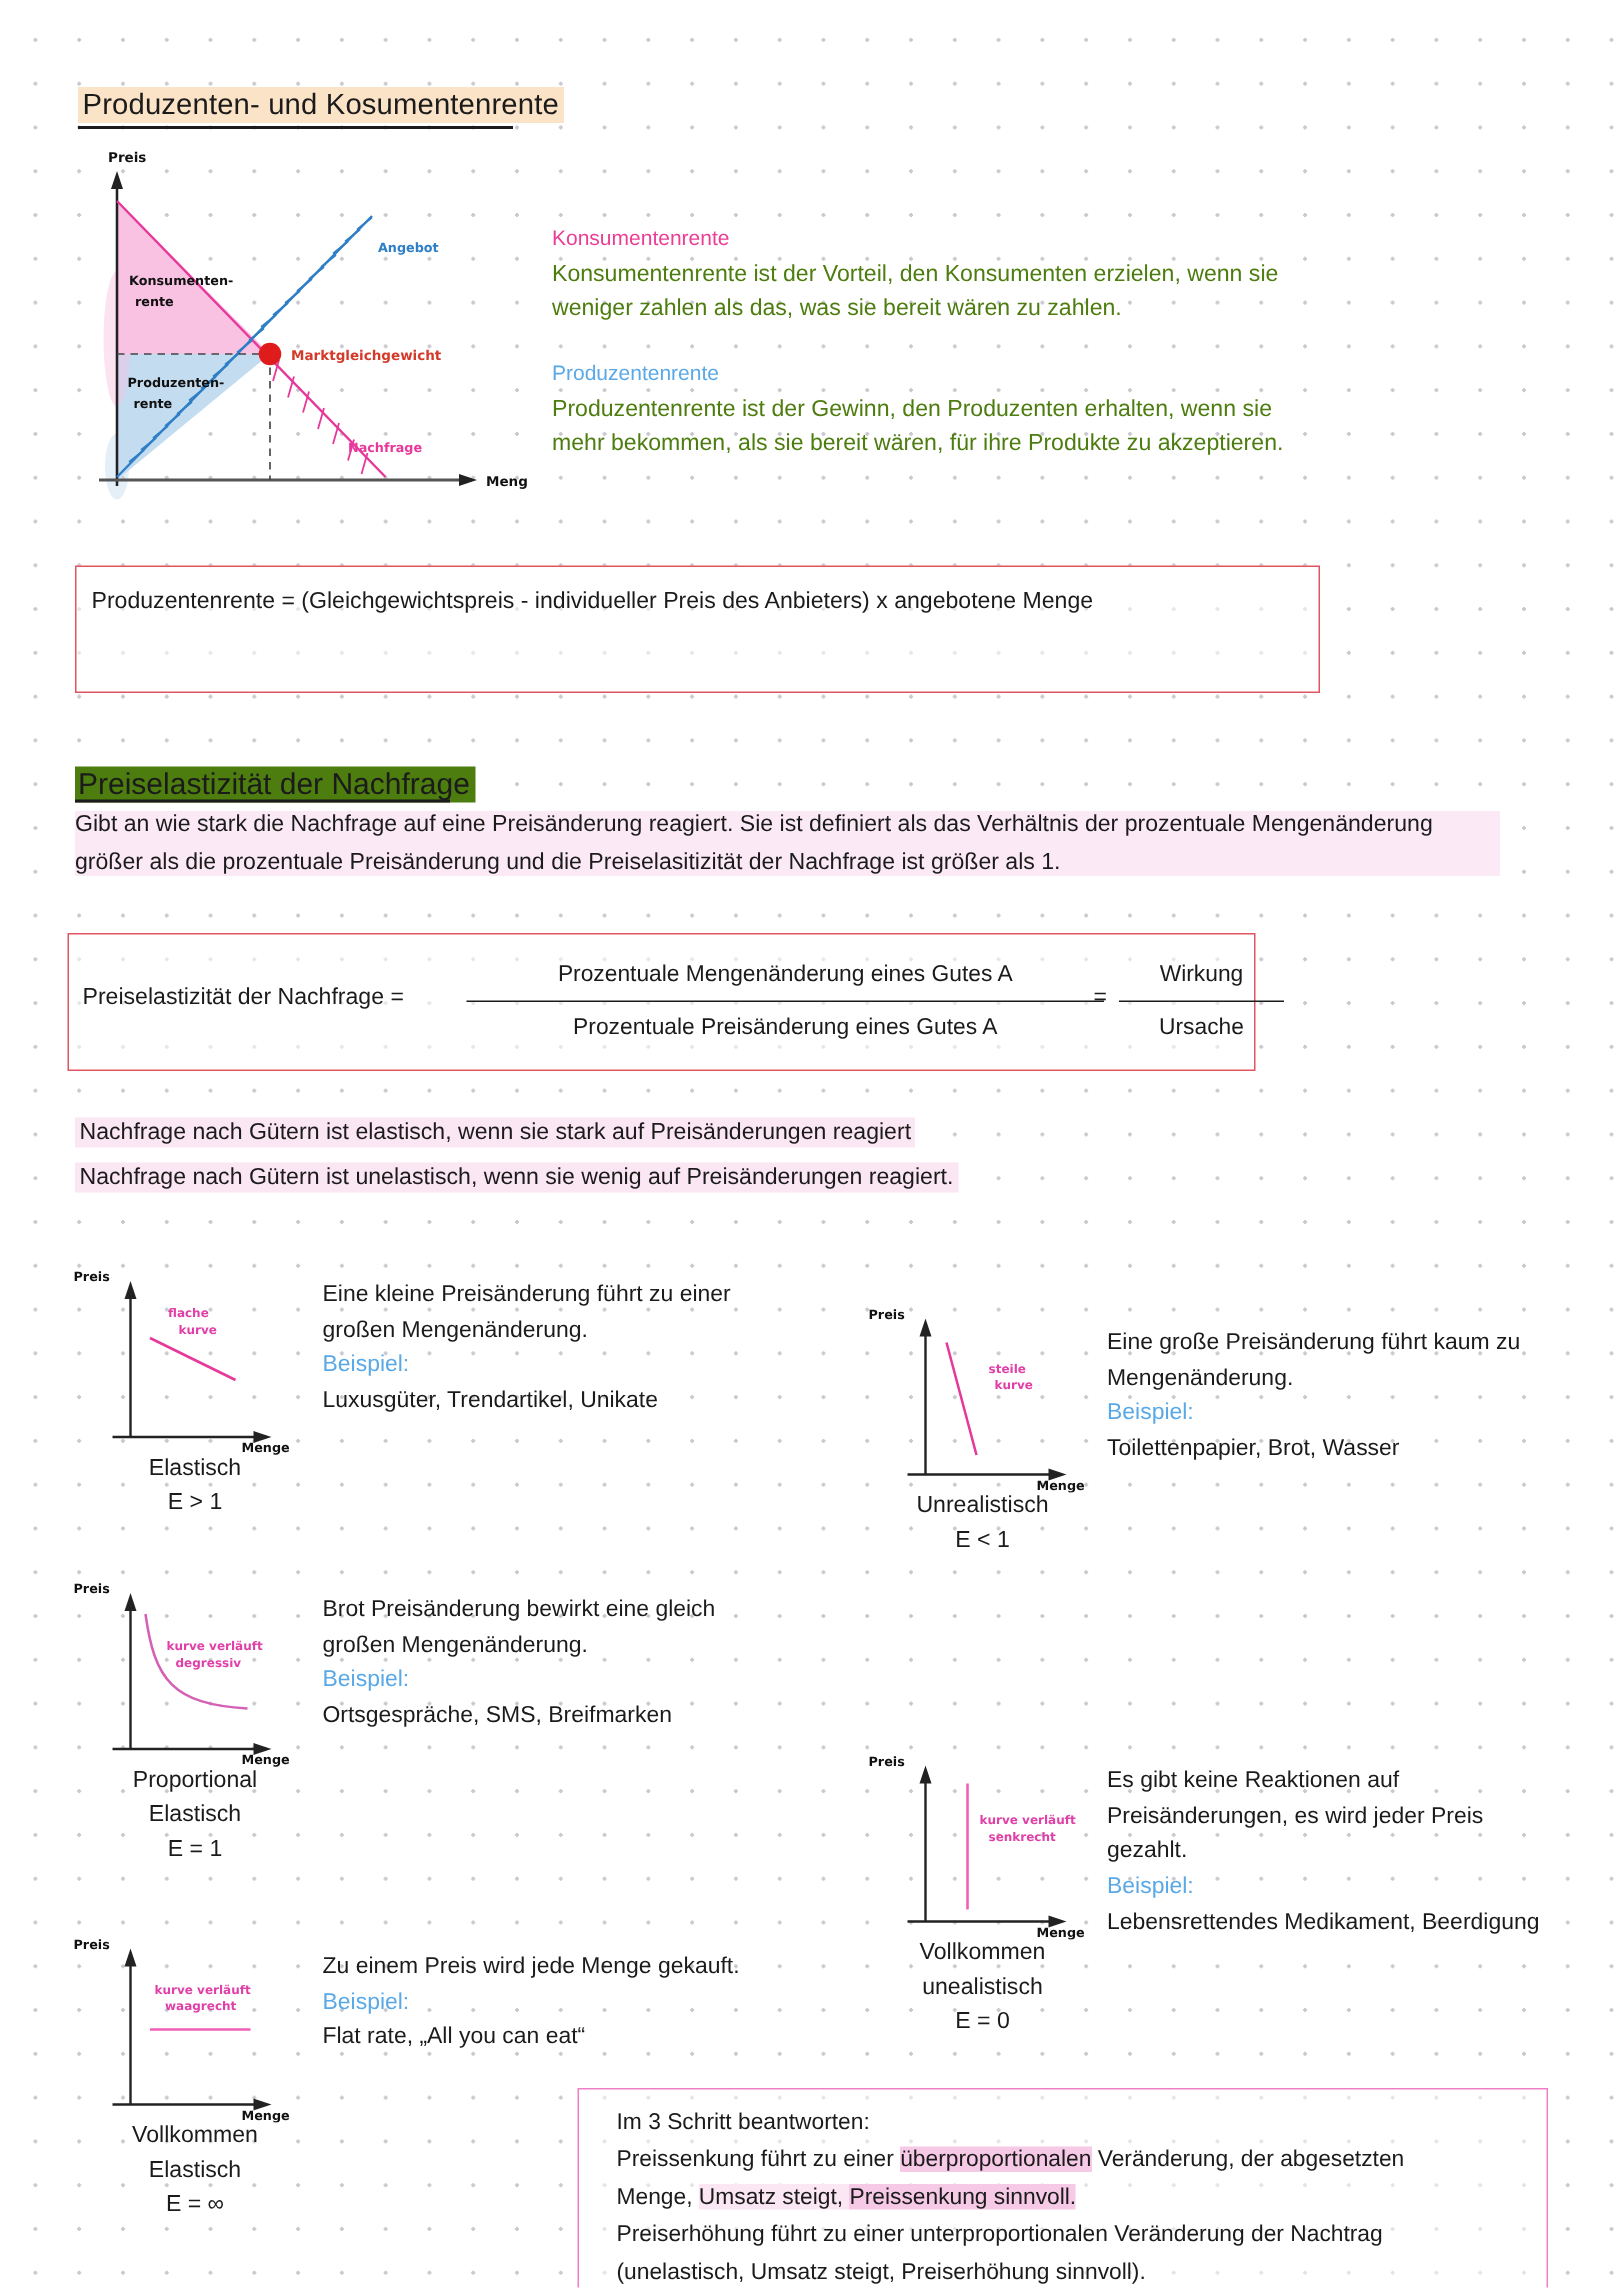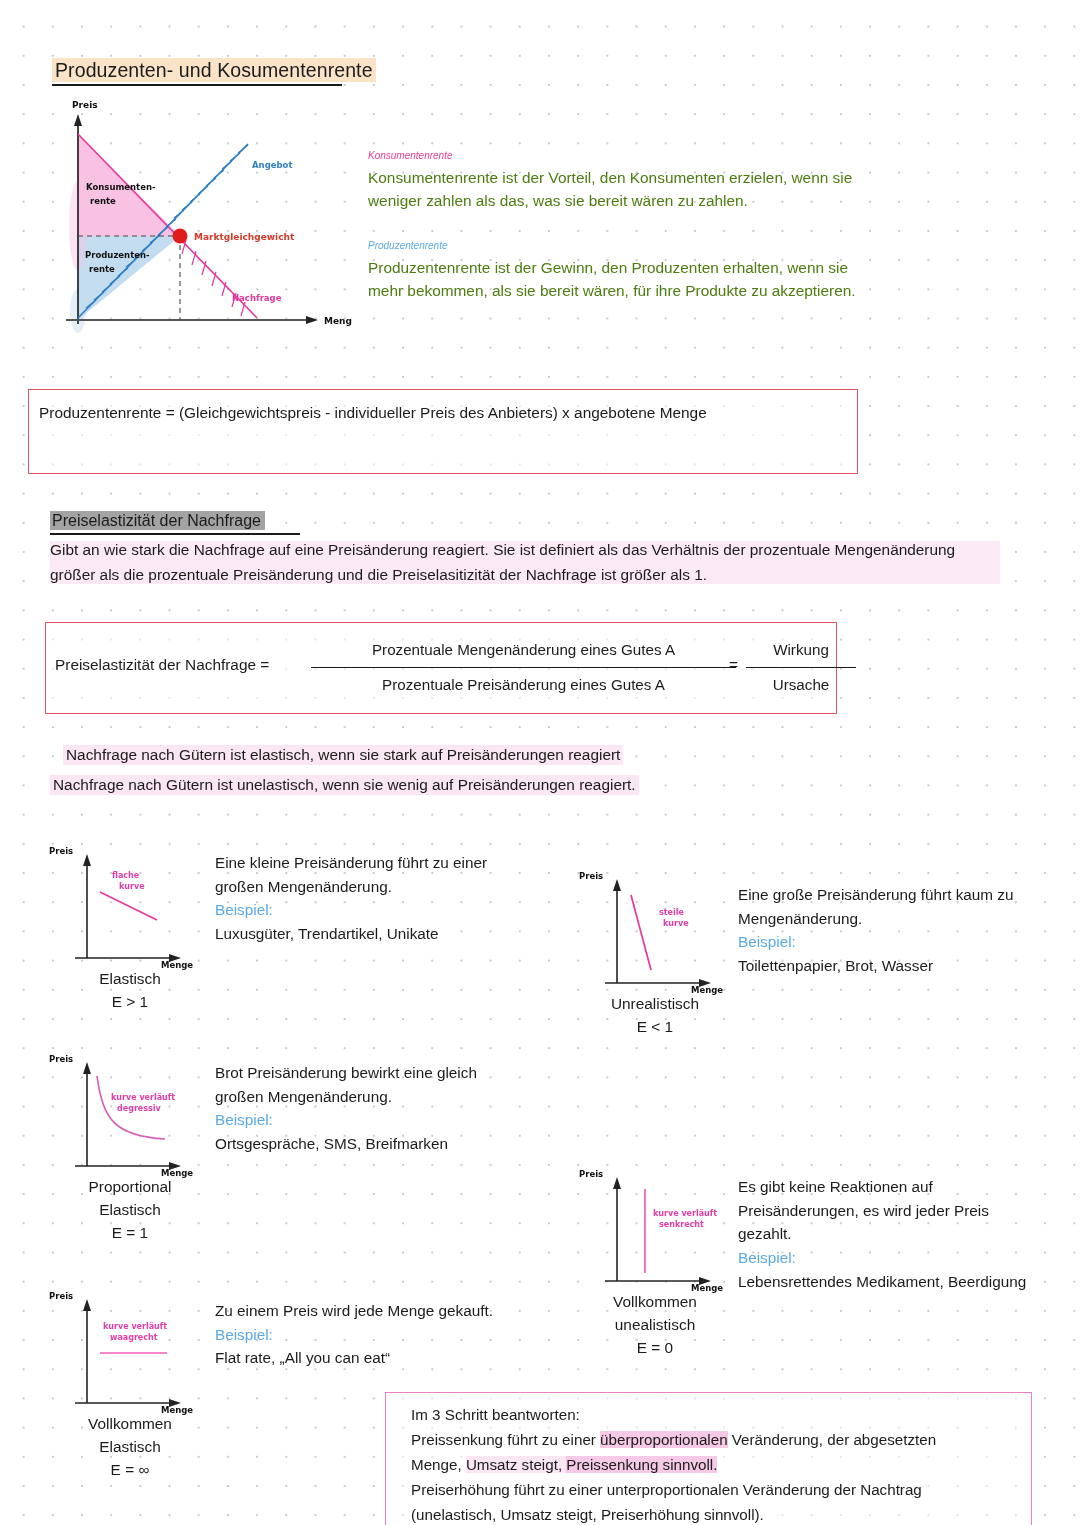--- a/index.html
+++ b/index.html
@@ -22,56 +22,56 @@
   }
   #title-rule{position:absolute;left:52px;top:84px;width:290px;height:1.6px;background:#1b1b1b;}
 
   
   #sd-diagram{position:absolute;left:52px;top:96px;width:300px;height:240px;}
   .hand{font-family:"DejaVu Sans", sans-serif;font-weight:700;}
 
   
   #kr-block{position:absolute;left:368px;top:150px;width:580px;}
   #pr-block{position:absolute;left:368px;top:240px;width:600px;}
-  .def-head{font-size:10px;margin:0 0 3px 0;line-height:1.28;font-style:italic;}
+  .def-head{font-size:14px;margin:0 0 3px 0;line-height:1.28;}
   .def-head.pink{color:#ec3d94;}
   .def-head.blue{color:#5aa9e6;}
   .def-body{font-size:15.4px;line-height:1.52;color:#4d7c0f;margin:0;}
 
   
   #formula-box-1{
-    position:absolute;left:28px;top:377px;width:828px;height:83px;
-    border:1.4px solid #e0555f;background:rgba(255,255,255,.55);margin-top:12px;
+    position:absolute;left:50px;top:377px;width:828px;height:83px;
+    border:1.4px solid #e0555f;background:rgba(255,255,255,.55);
   }
   #formula-box-1 .ln{position:absolute;left:10px;font-size:15.4px;white-space:nowrap;}
   #fb1-l1{top:14px;}
   #fb1-l2{top:47px;}
 
   
   #sec2-wrap{position:absolute;left:50px;top:511px;}
-  #sec2-title{display:inline-block;font-size:16px;background:#a3a3a3;padding:1px 4px 0 2px;}
+  #sec2-title{display:inline-block;font-size:20px;background:#4d7c0f;padding:1px 4px 0 2px;}
   #sec2-rule{position:absolute;left:50px;top:533px;width:250px;height:1.5px;background:#1b1b1b;}
   #sec2-p1{position:absolute;left:50px;top:538px;width:950px;font-size:15.4px;line-height:1.6;
            background:linear-gradient(transparent 6%, #fbeaf5 6%, #fbeaf5 94%, transparent 94%);}
 
   
   #formula-box-2{
     position:absolute;left:45px;top:622px;width:790px;height:90px;
     border:1.4px solid #e0555f;background:rgba(255,255,255,.55);
   }
   #fb2-label{position:absolute;left:9px;top:33px;font-size:15.4px;white-space:nowrap;}
   #fb2-frac1{position:absolute;left:265px;top:10px;width:425px;text-align:center;}
   #fb2-frac2{position:absolute;left:700px;top:10px;width:110px;text-align:center;}
   .frac-num,.frac-den{font-size:15.2px;line-height:1.55;padding:5px 0;}
   .frac-bar{height:1.4px;background:#1b1b1b;}
   #fb2-eq{position:absolute;left:683px;top:33px;font-size:15.4px;}
 
   
   #stmt1{position:absolute;left:50px;top:745px;font-size:15.4px;
-         background:#fbe6f3;padding:1px 3px;margin-left:13px;}
+         background:#fbe6f3;padding:1px 3px;}
   #stmt2{position:absolute;left:50px;top:775px;font-size:15.4px;
          background:#fbe6f3;padding:1px 3px;}
 
   
   .eb{position:absolute;}
   .eb-chart{position:absolute;}
   .eb-caption{position:absolute;text-align:center;font-size:15.4px;line-height:1.48;width:150px;}
   .eb-text{position:absolute;font-size:15.3px;line-height:1.55;}
   .eb-text .bsp{color:#5aa9e6;}
   .hlabel{font-family:"DejaVu Sans", sans-serif;font-weight:700;fill:#e040a8;}

